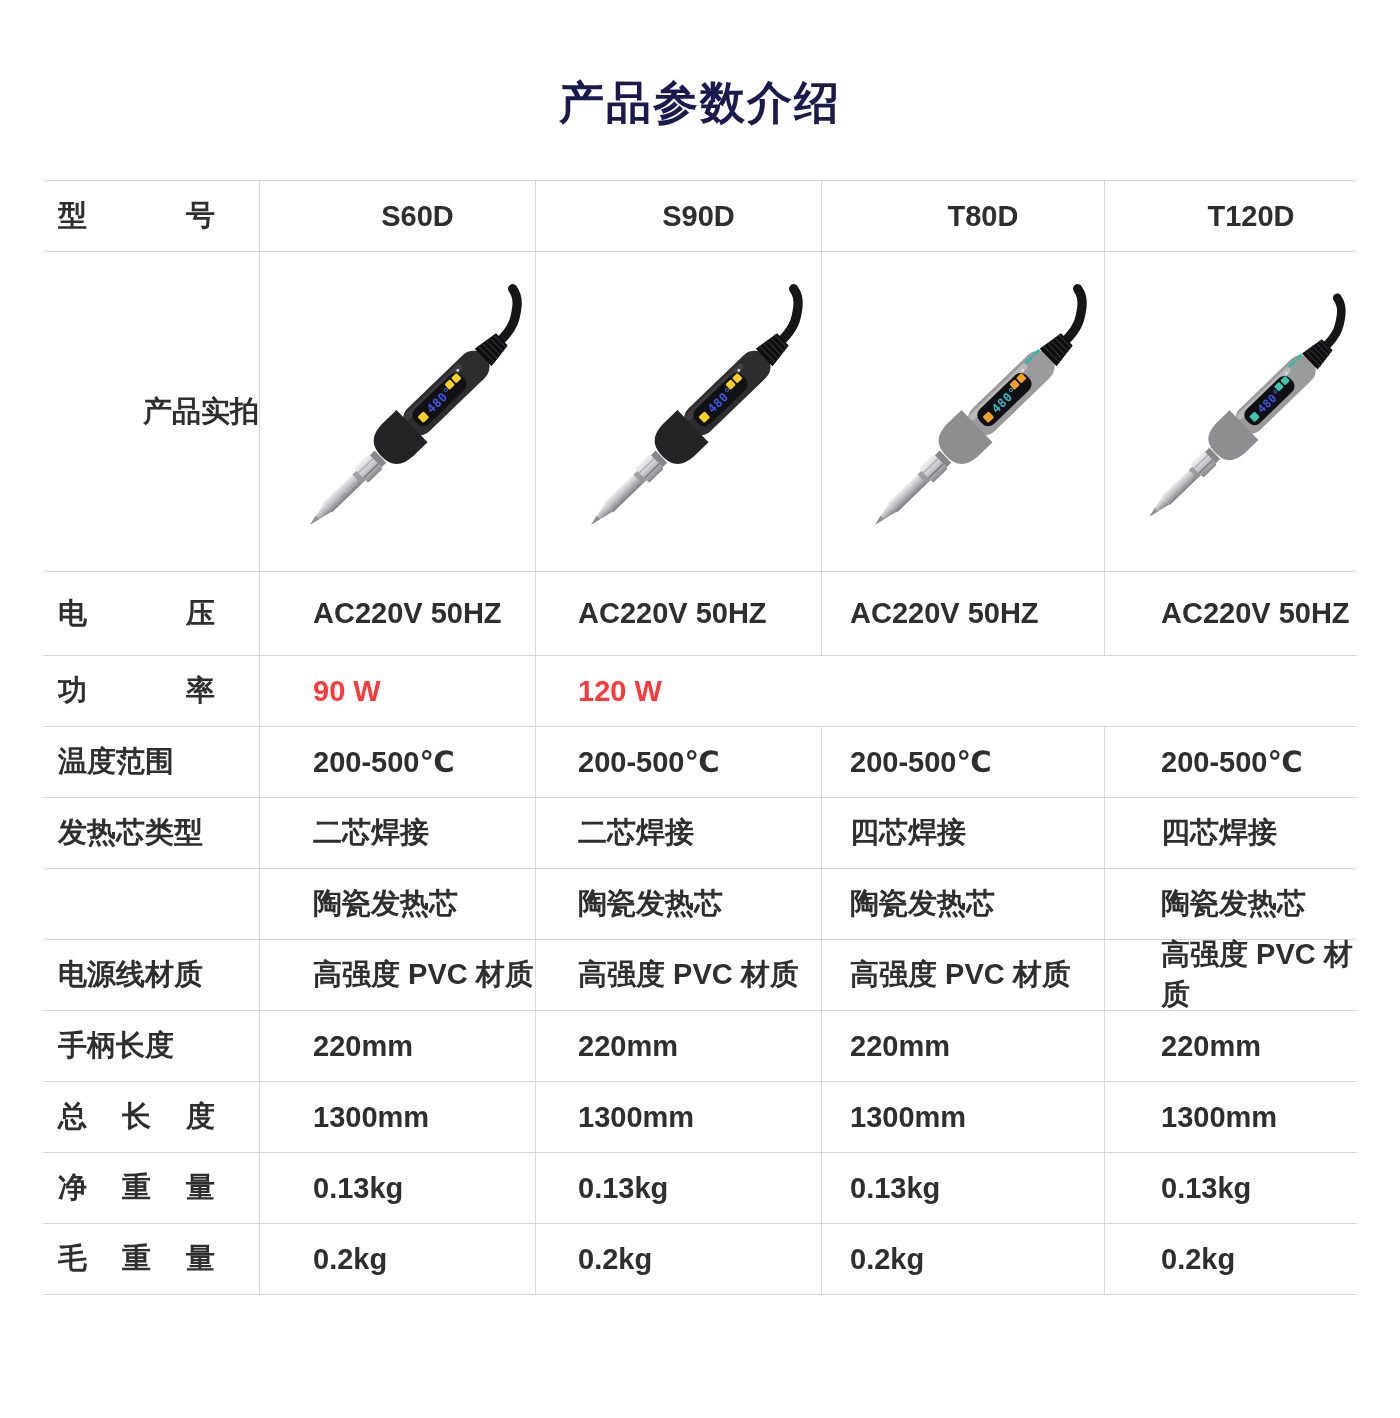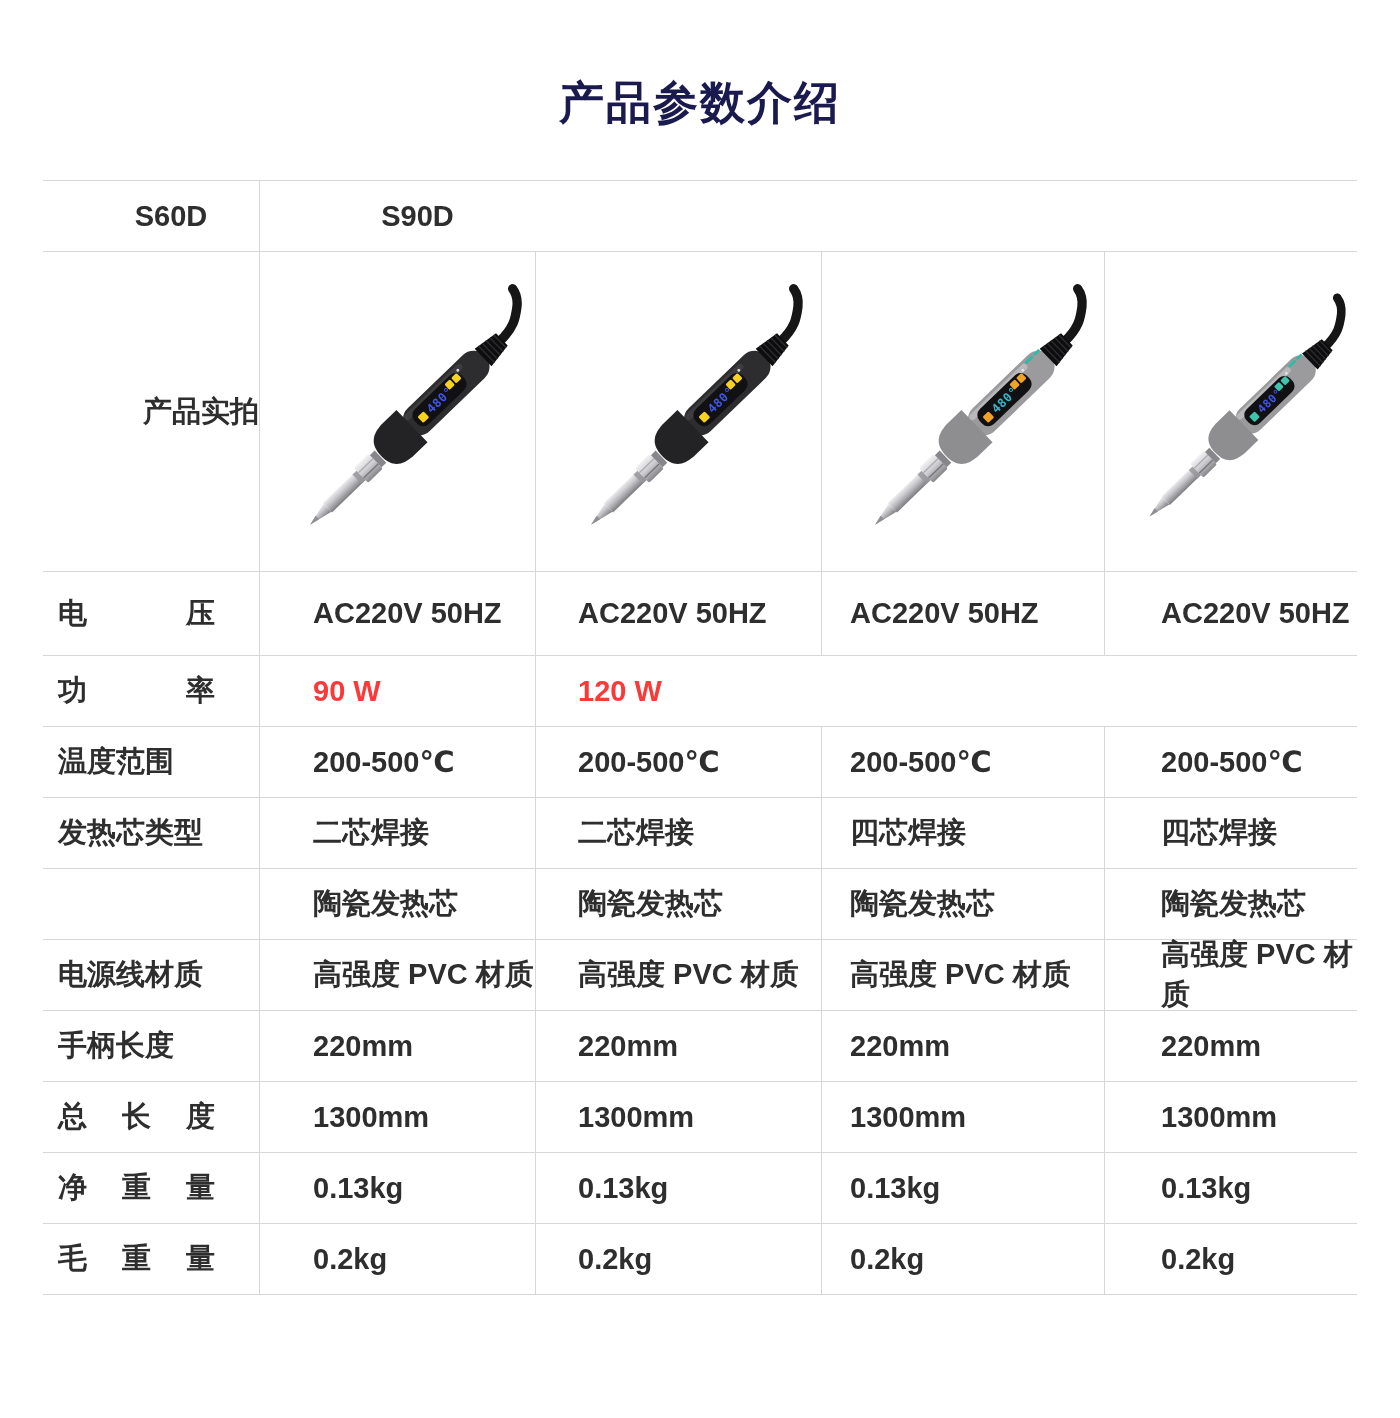--- a/index.html
+++ b/index.html
@@ -108,22 +108,27 @@
       <stop offset="100%" stop-color="#85858a"></stop>
     </linearGradient>
   </defs>
 </svg>
 
 <h1 class="page-title">产品参数介绍</h1>
 
 <div class="spec-table">
 
   <div class="row row-header">
+    <div class="cell label">
+        <span class="lbl spread">型号</span>
+      </div>
     <div class="cell model">S60D</div>
     <div class="cell model">S90D</div>
+    <div class="cell model">T80D</div>
+    <div class="cell model">T120D</div>
   </div>
 
   <div class="row row-photo">
     <div class="cell label">
         <span class="lbl">产品实拍</span>
       </div>
 
     <div class="cell photo">
       <svg class="iron black" width="272" height="316" viewBox="0 0 280 320">
         <g transform="translate(4,26) scale(0.96)">

